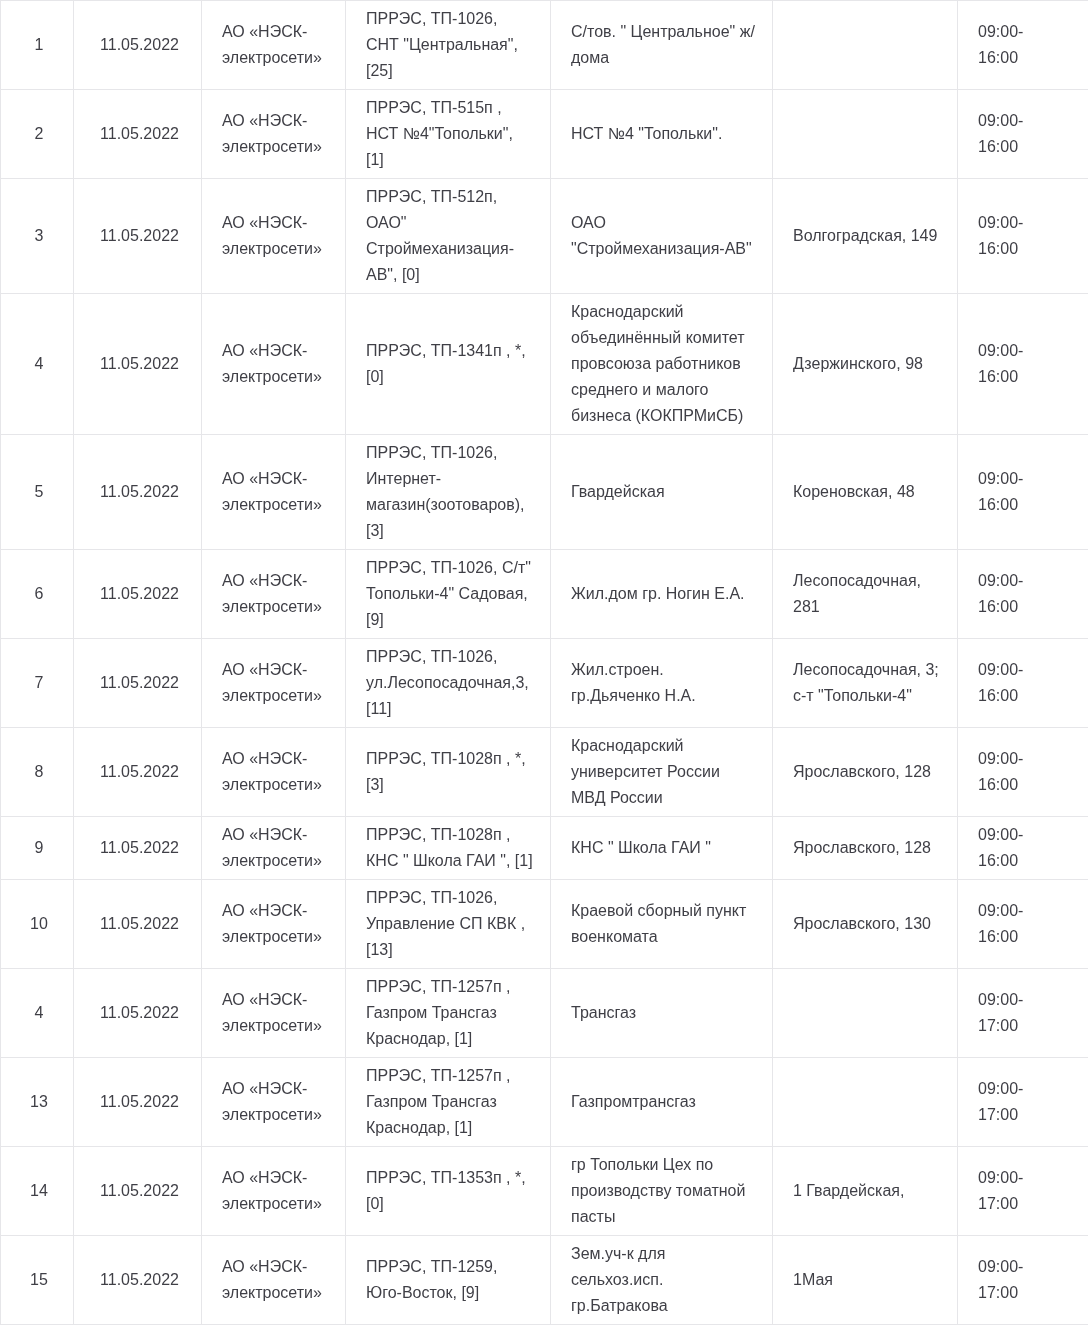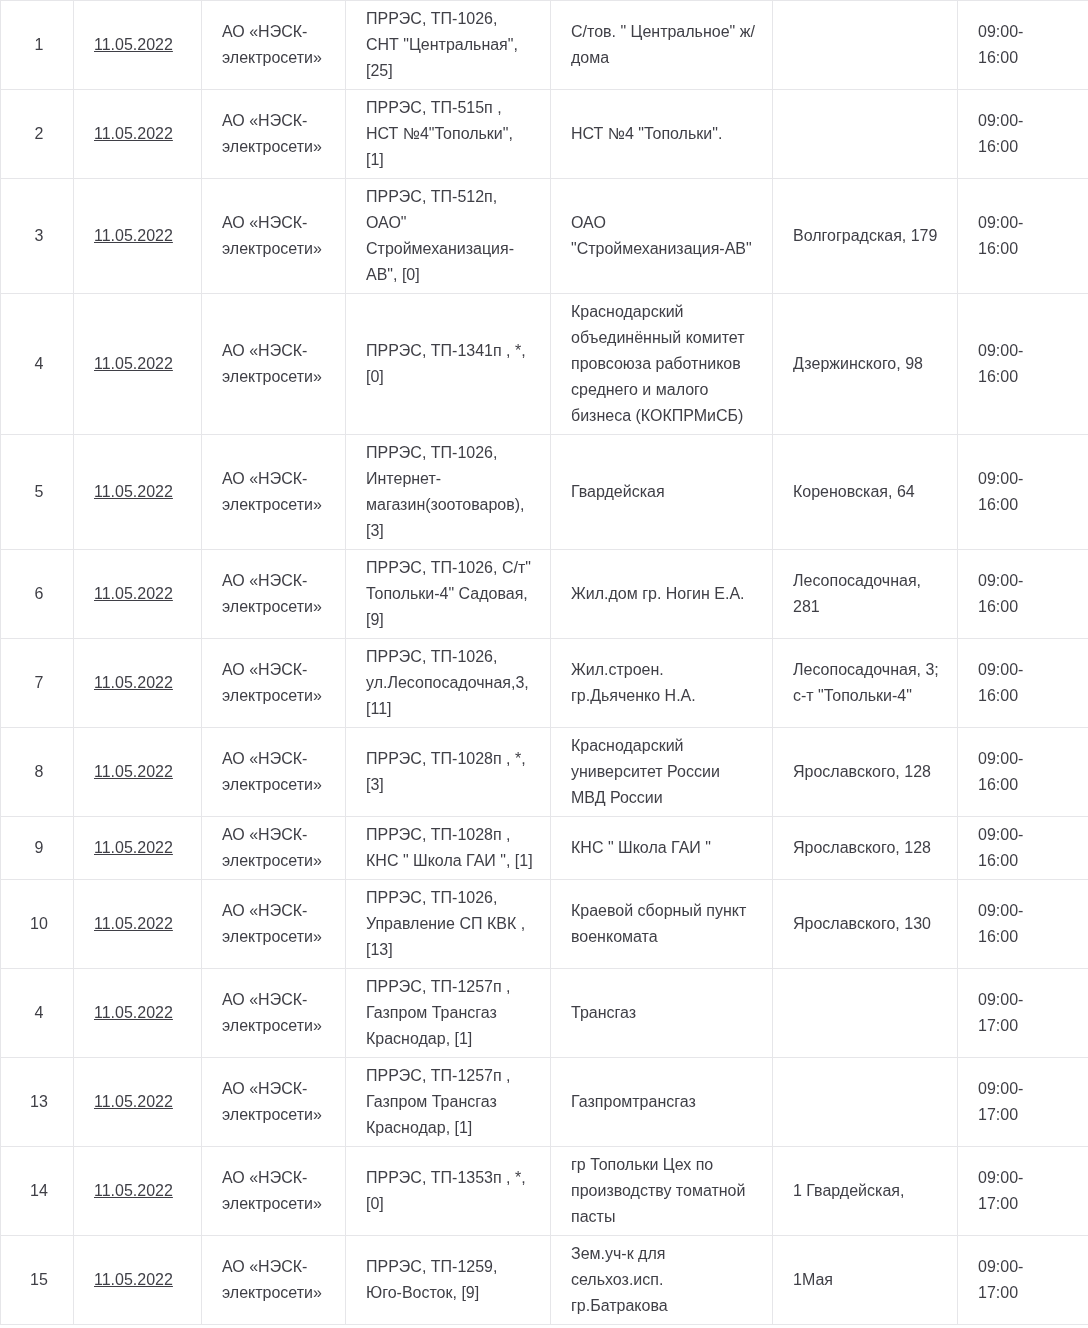--- a/index.html
+++ b/index.html
@@ -26,22 +26,22 @@
     vertical-align: middle;
     padding: 5px 16px 5px 20px;
     white-space: pre-line;
     overflow: hidden;
   }
   td.col-num {
     text-align: center;
     padding: 5px 4px;
   }
   td.col-date {
+    text-align: center;
     padding: 5px 6px;
-    text-decoration: underline;
   }
   td.col-time {
     padding-left: 24px;
     padding-right: 14px;
   }
 </style>
 </head>
 <body>
 
 <div class="page">
@@ -75,41 +75,41 @@
           <td class="col-address"></td>
           <td class="col-time">09:00-
 16:00</td>
         </tr>
         <tr>
           <td class="col-num">3</td>
           <td class="col-date">11.05.2022</td>
           <td class="col-org">АО «НЭСК-электросети»</td>
           <td class="col-feeder">ПРРЭС, ТП-512п, ОАО" Строймеханизация-АВ", [0]</td>
           <td class="col-object">ОАО "Строймеханизация-АВ"</td>
-          <td class="col-address">Волгоградская, 179</td>
+          <td class="col-address">Волгоградская, 149</td>
           <td class="col-time">09:00-
 16:00</td>
         </tr>
         <tr>
           <td class="col-num">4</td>
           <td class="col-date">11.05.2022</td>
           <td class="col-org">АО «НЭСК-электросети»</td>
           <td class="col-feeder">ПРРЭС, ТП-1341п , *, [0]</td>
           <td class="col-object">Краснодарский объединённый комитет провсоюза работников среднего и малого бизнеса (КОКПРМиСБ)</td>
           <td class="col-address">Дзержинского, 98</td>
           <td class="col-time">09:00-
 16:00</td>
         </tr>
         <tr>
           <td class="col-num">5</td>
           <td class="col-date">11.05.2022</td>
           <td class="col-org">АО «НЭСК-электросети»</td>
           <td class="col-feeder">ПРРЭС, ТП-1026, Интернет-магазин(зоотоваров), [3]</td>
           <td class="col-object">Гвардейская</td>
-          <td class="col-address">Кореновская, 64</td>
+          <td class="col-address">Кореновская, 48</td>
           <td class="col-time">09:00-
 16:00</td>
         </tr>
         <tr>
           <td class="col-num">6</td>
           <td class="col-date">11.05.2022</td>
           <td class="col-org">АО «НЭСК-электросети»</td>
           <td class="col-feeder">ПРРЭС, ТП-1026, С/т" Топольки-4" Садовая, [9]</td>
           <td class="col-object">Жил.дом гр. Ногин Е.А.</td>
           <td class="col-address">Лесопосадочная, 281</td>

